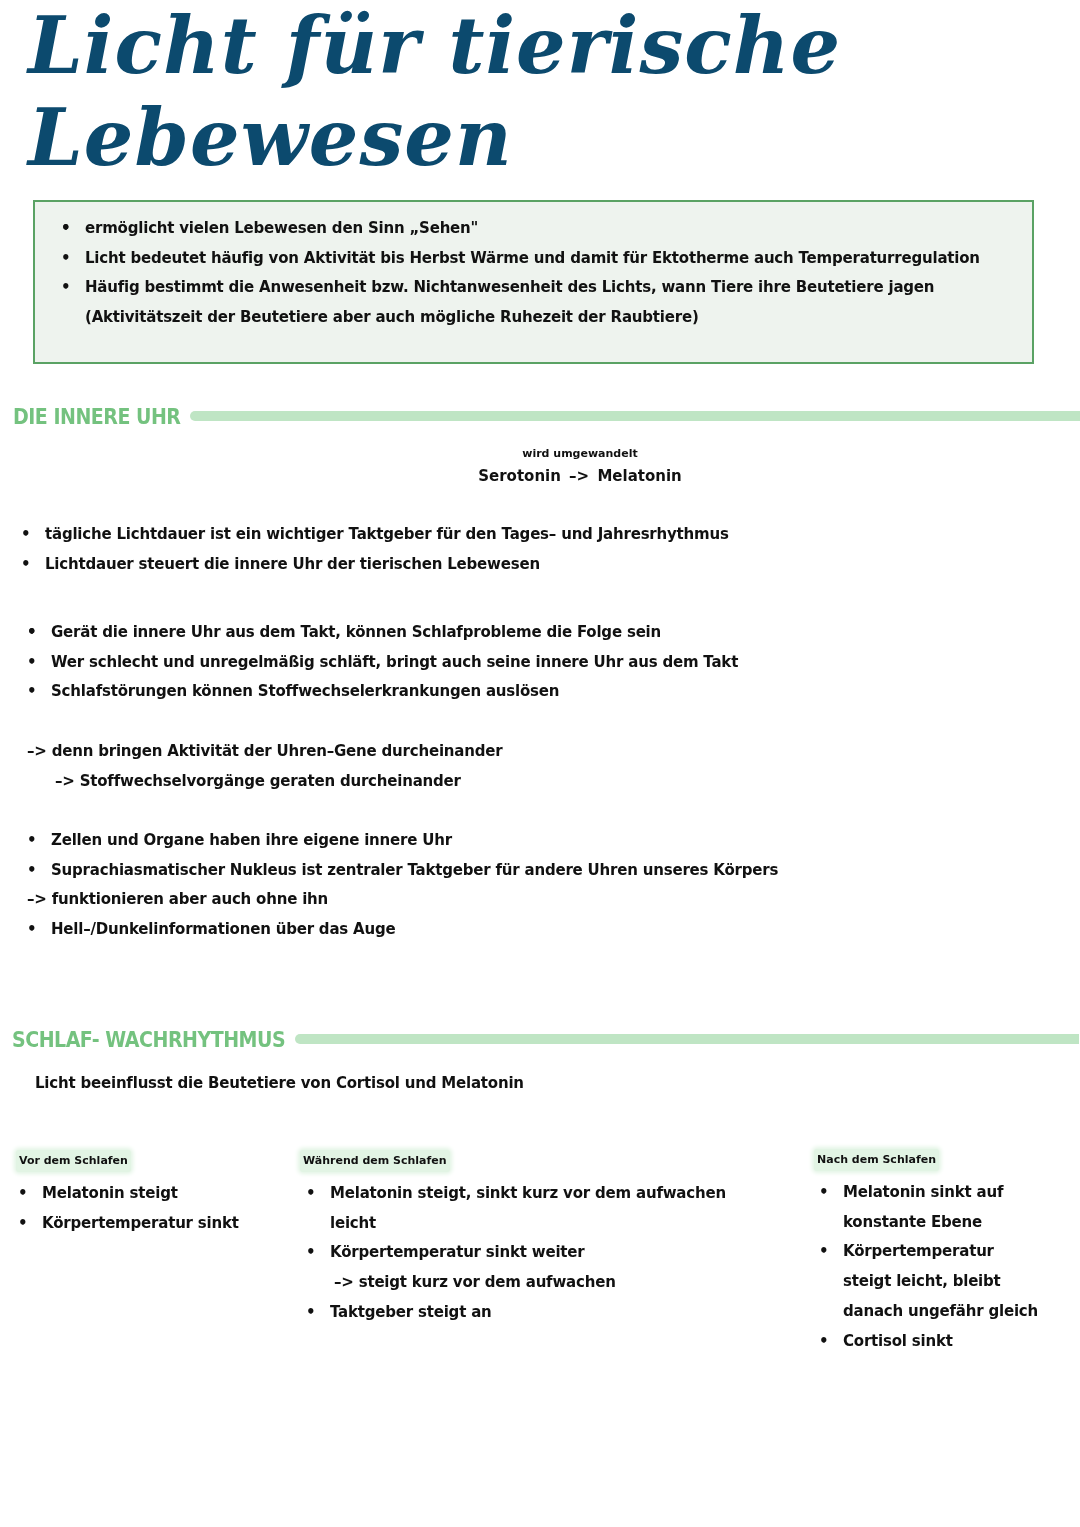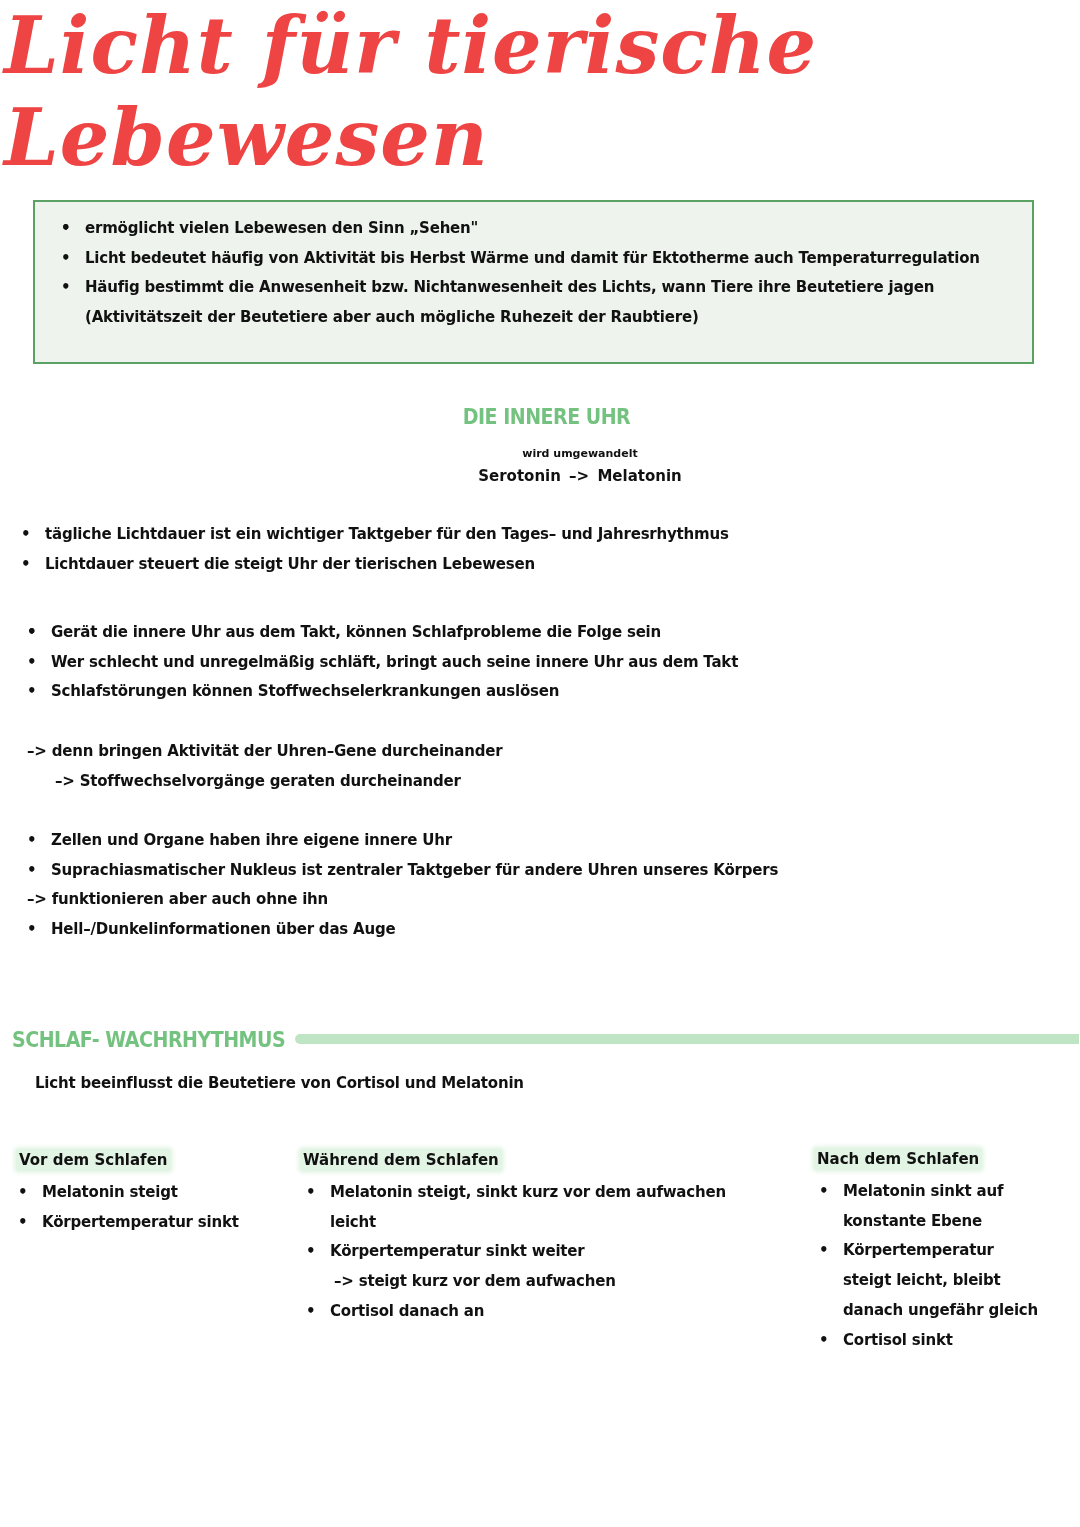--- a/index.html
+++ b/index.html
@@ -10,29 +10,29 @@
     body {
       width: 1080px;
       height: 1527px;
       position: relative;
       overflow: hidden;
       font-family: "DejaVu Sans", sans-serif;
       color: #111111;
     }
     .title {
       position: absolute;
-      left: 4px;
+      left: 28px;
       top: 0px;
       margin: 0;
       font-family: "DejaVu Serif", serif;
       font-style: italic;
       font-weight: bold;
       font-size: 78px;
       line-height: 92px;
-      color: #ef4444;
+      color: #0c4a6e;
       letter-spacing: 1px;
     }
     .intro-box {
       position: absolute;
       left: 33px;
       top: 200px;
       width: 1001px;
       height: 164px;
       box-sizing: border-box;
       border: 2px solid #5aa264;
@@ -107,21 +107,21 @@
     .plain-line {
       font-weight: bold;
       font-size: 15px;
       line-height: 29.7px;
       letter-spacing: -0.2px;
       white-space: nowrap;
     }
     .col-head {
       display: inline-block;
       font-weight: bold;
-      font-size: 15px;
+      font-size: 11px;
       line-height: 22px;
       padding: 0 3px;
       background: #e2f4e4;
       box-shadow: 0 0 4px 2px #e2f4e4;
       border-radius: 3px;
     }
     .col .bullet-list {
       margin-top: 7px;
     }
     .col .bullet-list li .sub {
@@ -139,34 +139,34 @@
 
 <div class="intro-box">
   <ul class="bullet-list">
     <li><span class="dot">•</span></li>
     <li><span class="dot">•</span><span>ermöglicht vielen Lebewesen den Sinn „Sehen"</span></li>
     <li><span class="dot">•</span><span>Licht bedeutet häufig von Aktivität bis Herbst Wärme und damit für Ektotherme auch Temperaturregulation</span></li>
     <li><span class="dot">•</span><span>Häufig bestimmt die Anwesenheit bzw. Nichtanwesenheit des Lichts, wann Tiere ihre Beutetiere jagen (Aktivitätszeit der Beutetiere aber auch mögliche Ruhezeit der Raubtiere)</span></li>
   </ul>
 </div>
 
-<div class="section-head" style="top:405px;flex-direction:column;">
+<div class="section-head" style="top:405px;">
   <span class="label">DIE INNERE UHR</span>
   <span class="bar"></span>
 </div>
 
 <div class="conversion" style="top:446px;">
   <div class="small">wird umgewandelt</div>
   <div class="main">Serotonin  –&gt;  Melatonin</div>
 </div>
 
 <div class="block" style="left:45px; top:520px;">
   <ul class="bullet-list">
     <li><span class="dot">•</span><span>tägliche Lichtdauer ist ein wichtiger Taktgeber für den Tages– und Jahresrhythmus</span></li>
-    <li><span class="dot">•</span><span>Lichtdauer steuert die steigt Uhr der tierischen Lebewesen</span></li>
+    <li><span class="dot">•</span><span>Lichtdauer steuert die innere Uhr der tierischen Lebewesen</span></li>
   </ul>
 </div>
 
 <div class="block" style="left:51px; top:618px;">
   <ul class="bullet-list">
     <li><span class="dot">•</span></li>
     <li><span class="dot">•</span><span>Gerät die innere Uhr aus dem Takt, können Schlafprobleme die Folge sein</span></li>
     <li><span class="dot">•</span><span>Wer schlecht und unregelmäßig schläft, bringt auch seine innere Uhr aus dem Takt</span></li>
     <li><span class="dot">•</span><span>Schlafstörungen können Stoffwechselerkrankungen auslösen</span></li>
   </ul>
@@ -200,21 +200,21 @@
     <li><span class="dot">•</span><span>Melatonin steigt</span></li>
     <li><span class="dot">•</span><span>Körpertemperatur sinkt</span></li>
   </ul>
 </div>
 
 <div class="block col" style="left:300px; top:1149px; width:470px;">
   <div class="col-head">Während dem Schlafen</div>
   <ul class="bullet-list" style="padding-left:30px;">
     <li><span class="dot">•</span><span>Melatonin steigt, sinkt kurz vor dem aufwachen leicht</span></li>
     <li><span class="dot">•</span><span>Körpertemperatur sinkt weiter</span><span class="sub">–&gt; steigt kurz vor dem aufwachen</span></li>
-    <li><span class="dot">•</span><span>Cortisol danach an</span></li>
+    <li><span class="dot">•</span><span>Taktgeber steigt an</span></li>
   </ul>
 </div>
 
 <div class="block col" style="left:814px; top:1148px; width:230px;">
   <div class="col-head">Nach dem Schlafen</div>
   <ul class="bullet-list" style="padding-left:29px;">
     <li><span class="dot">•</span><span>Melatonin sinkt auf konstante Ebene</span></li>
     <li><span class="dot">•</span><span>Körpertemperatur steigt leicht, bleibt danach ungefähr gleich</span></li>
     <li><span class="dot">•</span><span>Cortisol sinkt</span></li>
   </ul>

